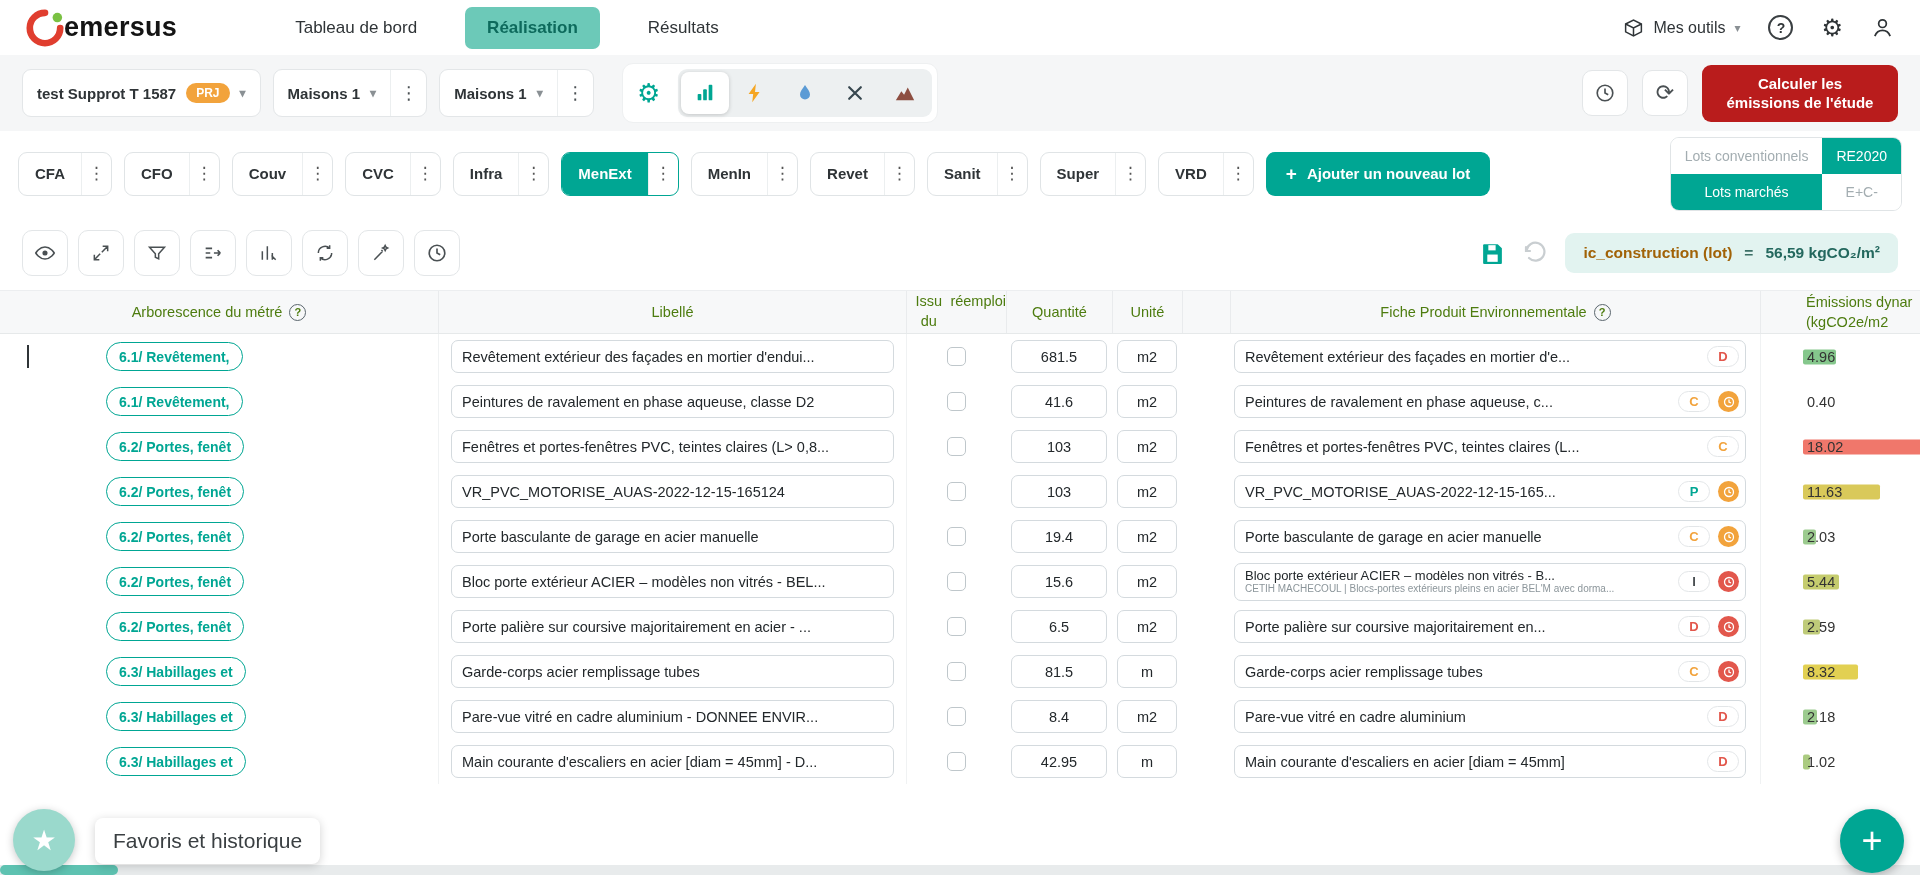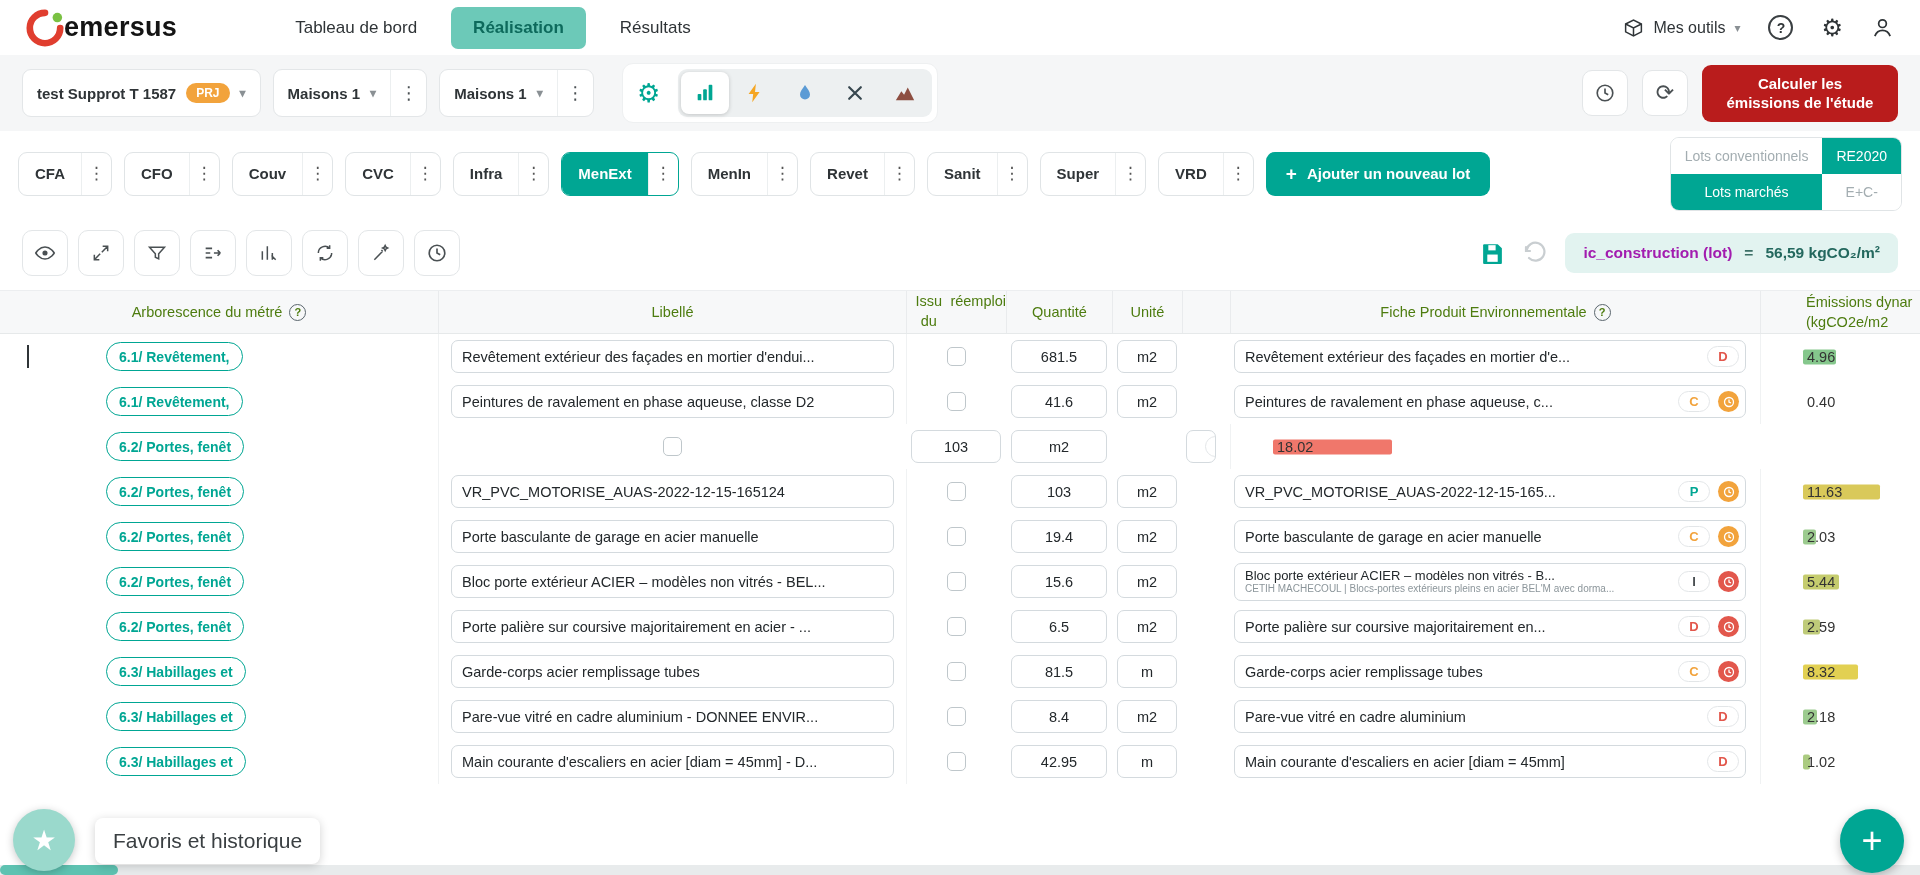--- a/index.html
+++ b/index.html
@@ -1,21 +1,21 @@
 <!DOCTYPE html>
 <html><head>
 <meta charset="utf-8">
 <style>
   *{box-sizing:border-box;margin:0;padding:0}
   body{width:1920px;height:875px;font-family:"Liberation Sans",sans-serif;background:#fff;overflow:hidden;position:relative;color:#2f3437}
   
   .navbar{height:55px;display:flex;align-items:center;padding:0 26px;background:#fff}
   .logo{display:flex;align-items:center;}
   .logo-text{font-size:27px;font-weight:700;color:#141414;letter-spacing:.3px}
-  .nav-links{display:flex;gap:34px;margin-left:118px;align-items:center}
+  .nav-links{display:flex;gap:48px;margin-left:118px;align-items:center}
   .nav-link{font-size:17px;color:#2f3437;cursor:pointer}
   .nav-link.active{background:#6CC9B8;color:#0d6a5c;padding:11px 22px;border-radius:7px;font-weight:600}
   .nav-right{margin-left:auto;display:flex;align-items:center;gap:28px}
   .mes-outils{display:flex;align-items:center;gap:9px;font-size:16px;cursor:pointer}
   .chev{color:#8a9094;font-size:12px}
   .help-circle{width:25px;height:25px;border:2px solid #3a3f42;border-radius:50%;display:flex;align-items:center;justify-content:center;font-size:14px;font-weight:700;cursor:pointer}
   .gear-glyph{font-size:24px;color:#2f3437;cursor:pointer;line-height:1}
   
   .toolbar{background:#f5f6f7;height:76px;padding:0 22px;display:flex;align-items:center;gap:12px}
   .select-group{display:flex;align-items:stretch;background:#fff;border:1px solid #e3e6e8;border-radius:9px;overflow:hidden;height:48px}
@@ -42,21 +42,21 @@
   .add-plus{font-size:19px;font-weight:700}
   .mode-toggle{margin-left:auto;display:grid;grid-template-columns:auto auto;border:1px solid #e0e4e6;border-radius:9px;overflow:hidden;font-size:14px}
   .mode-cell{height:36px;padding:0 14px;display:flex;align-items:center;justify-content:center;cursor:pointer;white-space:nowrap}
   .mode-cell.inactive{background:#fff;color:#a3adb1}
   .mode-cell.active{background:#00A693;color:#fff;font-weight:400}
   
   .actions-row{background:#fff;height:74px;padding:0 22px;display:flex;align-items:center;gap:10px}
   .actions-right{margin-left:auto;display:flex;align-items:center;gap:18px}
   .plain-icon{cursor:pointer;display:flex;align-items:center}
   .indicator{background:#E2F3F0;border-radius:9px;padding:11px 18px;display:flex;align-items:center;gap:12px;font-size:15.5px}
-  .indicator-label{color:#a21caf;font-weight:600}
+  .indicator-label{color:#a16207;font-weight:600}
   .indicator-eq{color:#3c6f66;font-weight:600}
   .indicator-value{color:#23685e;font-weight:700}
   
   :root{--cols:438px 468px 100px 106px 70px 48px 530px 1fr}
   .thead{display:grid;grid-template-columns:var(--cols);background:#F7F8F9;border-top:1px solid #eceef0;border-bottom:1px solid #e6e9ea;height:44px;align-items:center;color:#4d7c0f;font-size:14.5px}
   .th{display:flex;align-items:center;justify-content:center;gap:7px;text-align:center;height:100%}
   .th.b-l{border-left:1px solid #e9ebed}
   .th-stack{display:flex;flex-direction:row;line-height:1.35}
   .th-em{flex-direction:column;align-items:flex-start;justify-content:center;padding-left:45px;white-space:nowrap;overflow:hidden;line-height:1.4;gap:0}
   .q-icon{width:17px;height:17px;border:1.5px solid #5a666d;border-radius:50%;font-size:11px;display:flex;align-items:center;justify-content:center;font-weight:700;cursor:pointer;flex:none}
@@ -423,20 +423,23 @@
     <div class="cell c-emis">
         <span class="emission-bar" style="width: 0px; background: rgb(133, 199, 140);"></span>
         <span class="emission-value">0.40</span>
       </div>
   </div>
 
   <div class="trow">
     <div class="cell c-arbo">
         <span class="pill">6.2/ Portes, fenêt</span>
       </div>
+    <div class="cell c-lib">
+        <div class="field">Fenêtres et portes-fenêtres PVC, teintes claires (L&gt; 0,8...</div>
+      </div>
     <div class="cell c-reuse">
         <span class="checkbox"></span>
       </div>
     <div class="cell c-qty">
         <div class="field">103</div>
       </div>
     <div class="cell c-unit">
         <div class="field">m2</div>
       </div>
     <div class="cell"></div>

